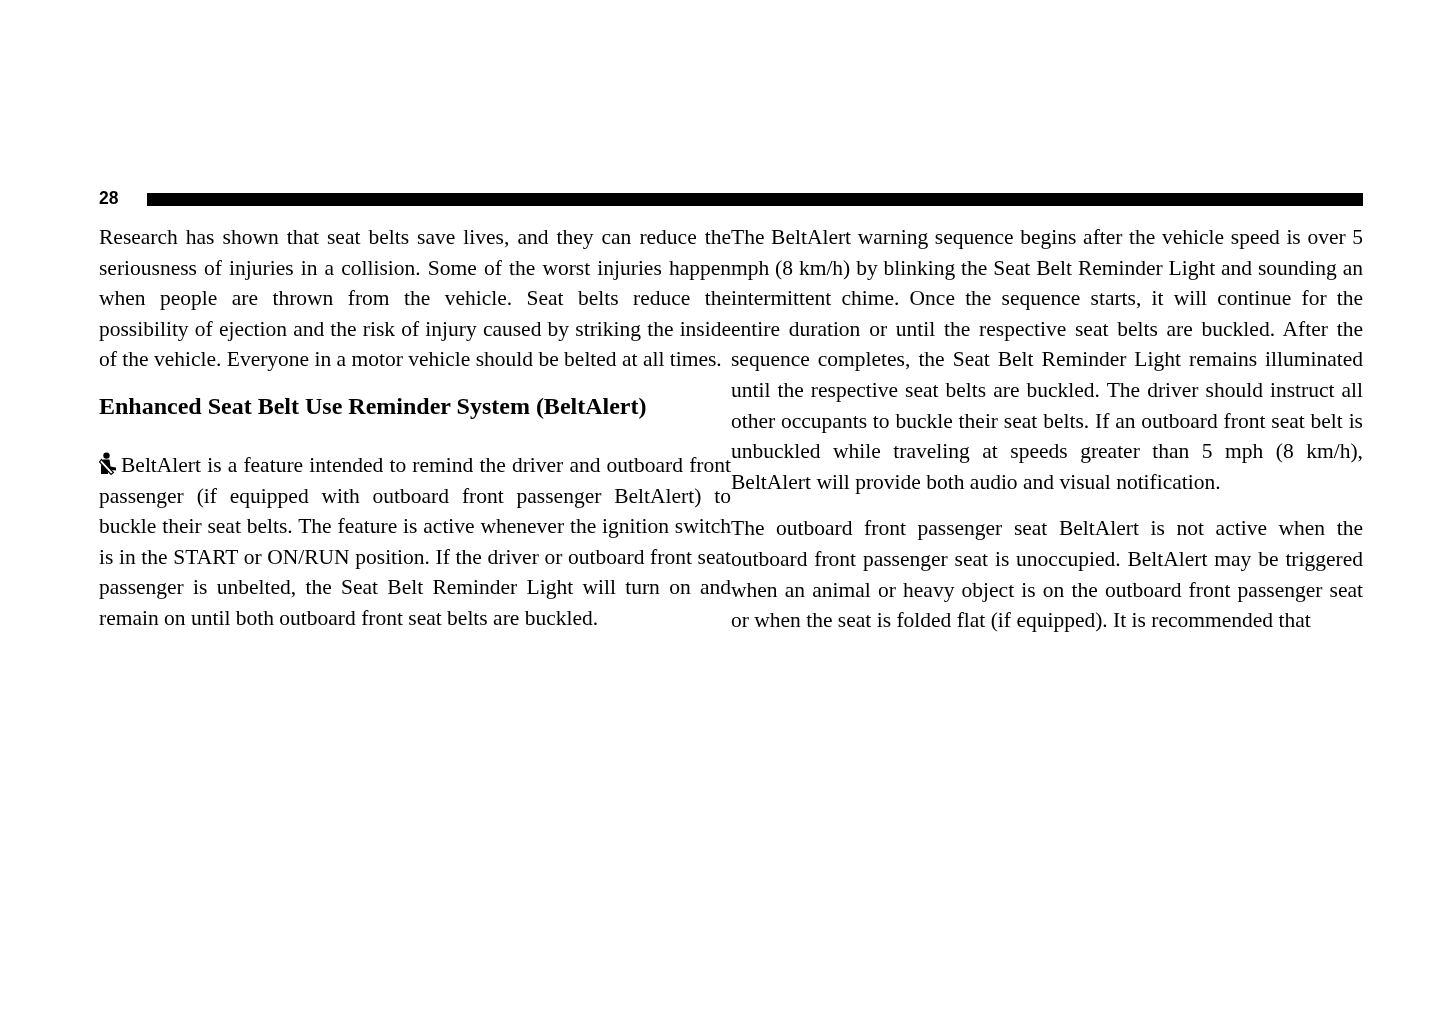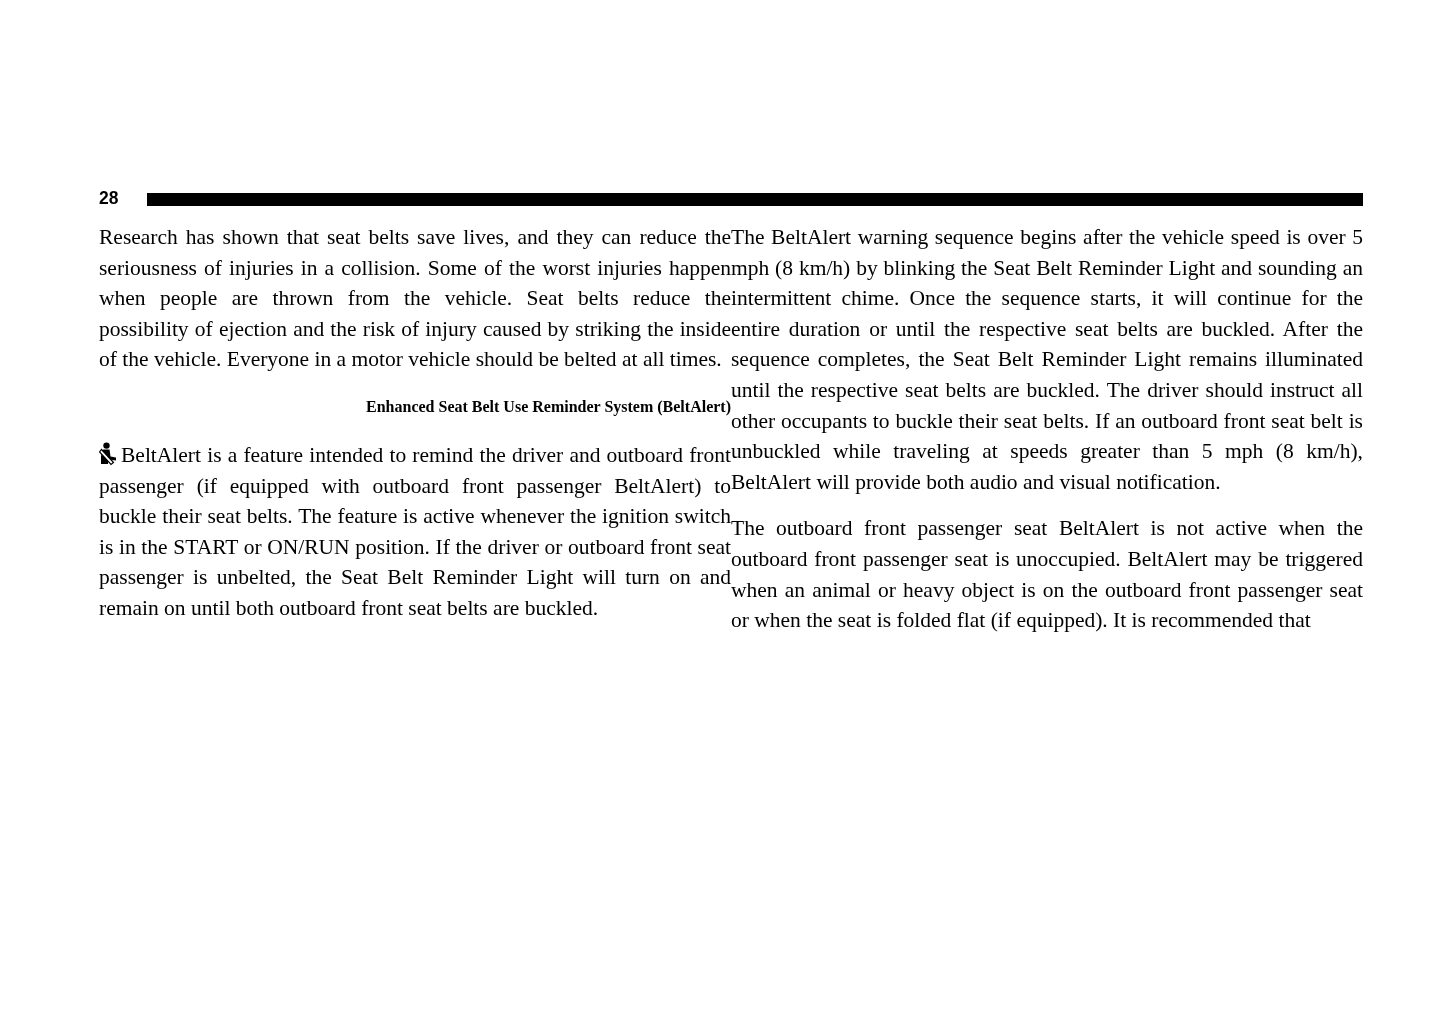--- a/index.html
+++ b/index.html
@@ -49,25 +49,25 @@
     flex: 1;
     min-width: 0;
     font-size: 21.5px;
     line-height: 30.6px;
     text-align: justify;
   }
   .col p {
     margin: 0 0 16px 0;
   }
   .section-heading {
-    font-size: 16px;
+    font-size: 24px;
     font-weight: bold;
     line-height: 31px;
-    text-align: right;
-    margin: 1px 0 18px 0;
+    text-align: left;
+    margin: 1px 0 28px 0;
   }
   .belt-icon {
     display: inline-block;
     width: 19px;
     height: 24px;
     vertical-align: -4px;
     margin-right: 3px;
   }
   .belt-icon svg {
     display: block;

